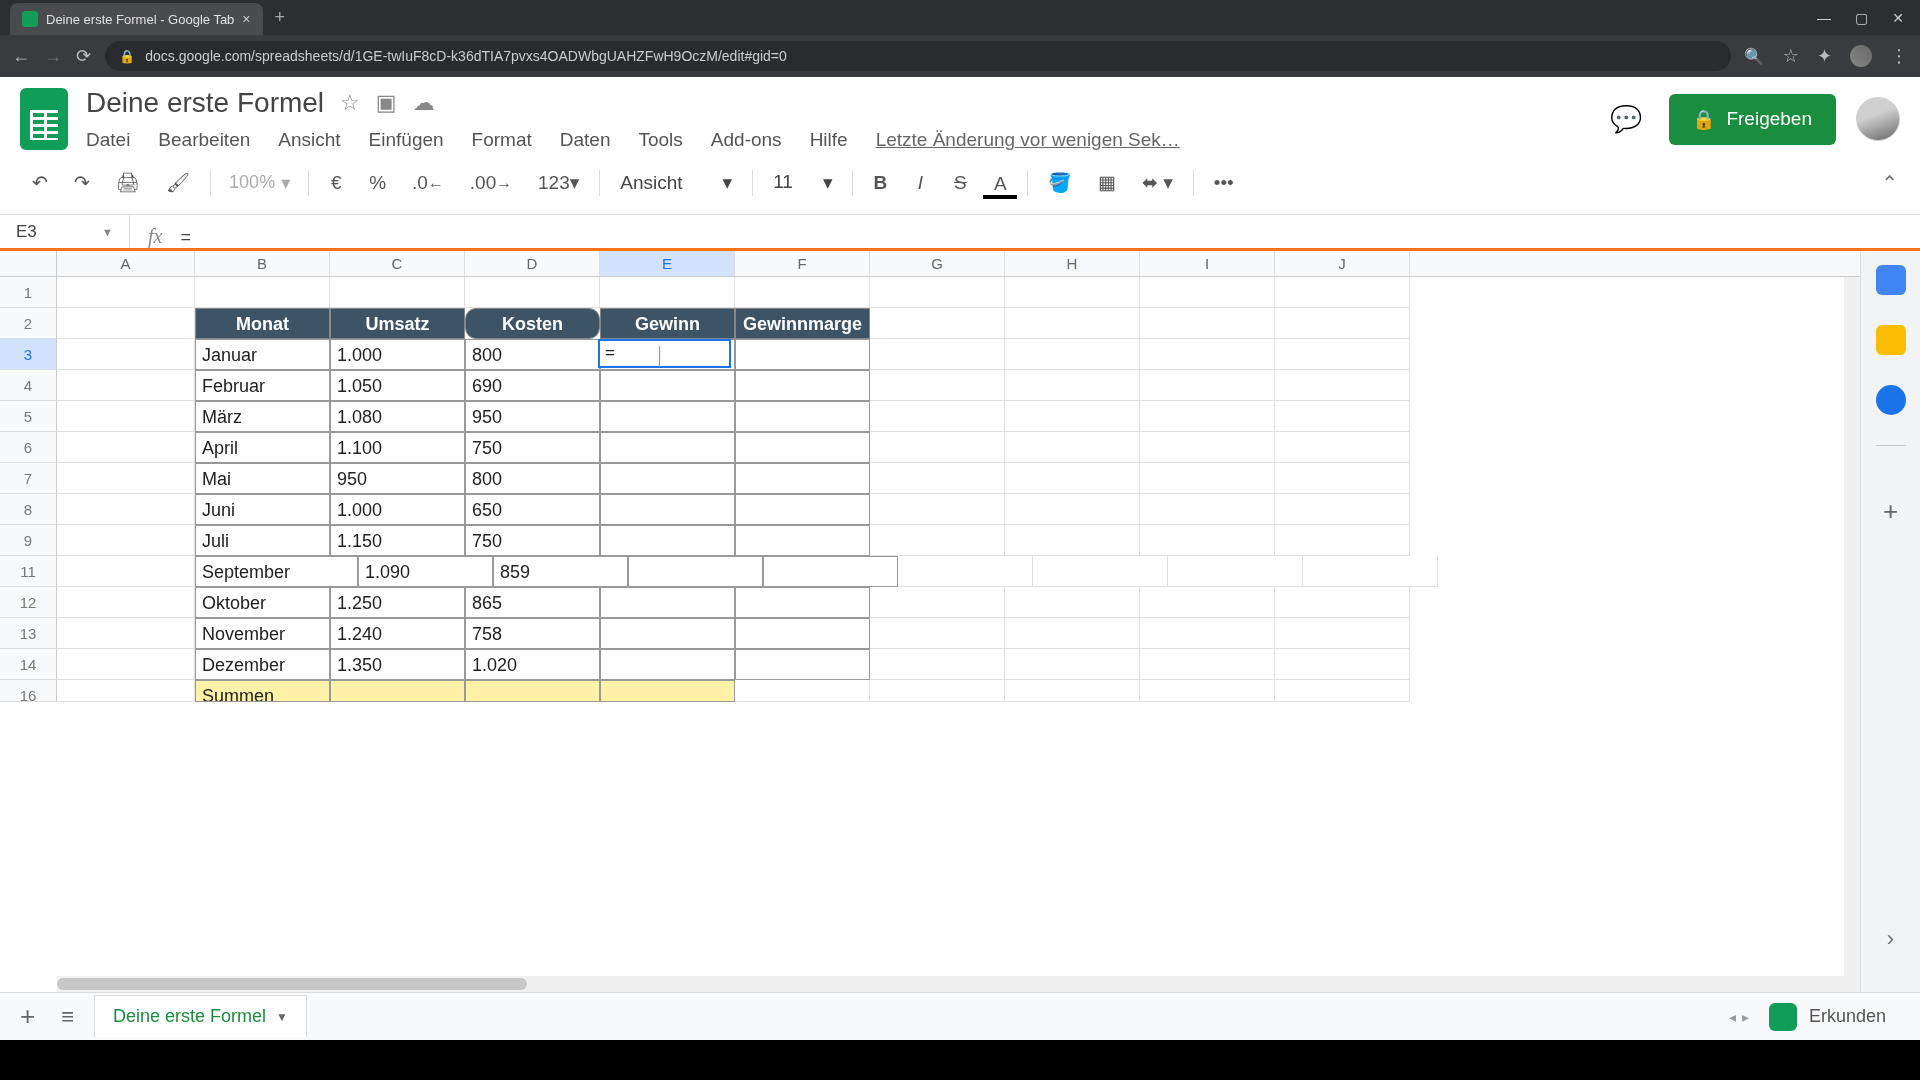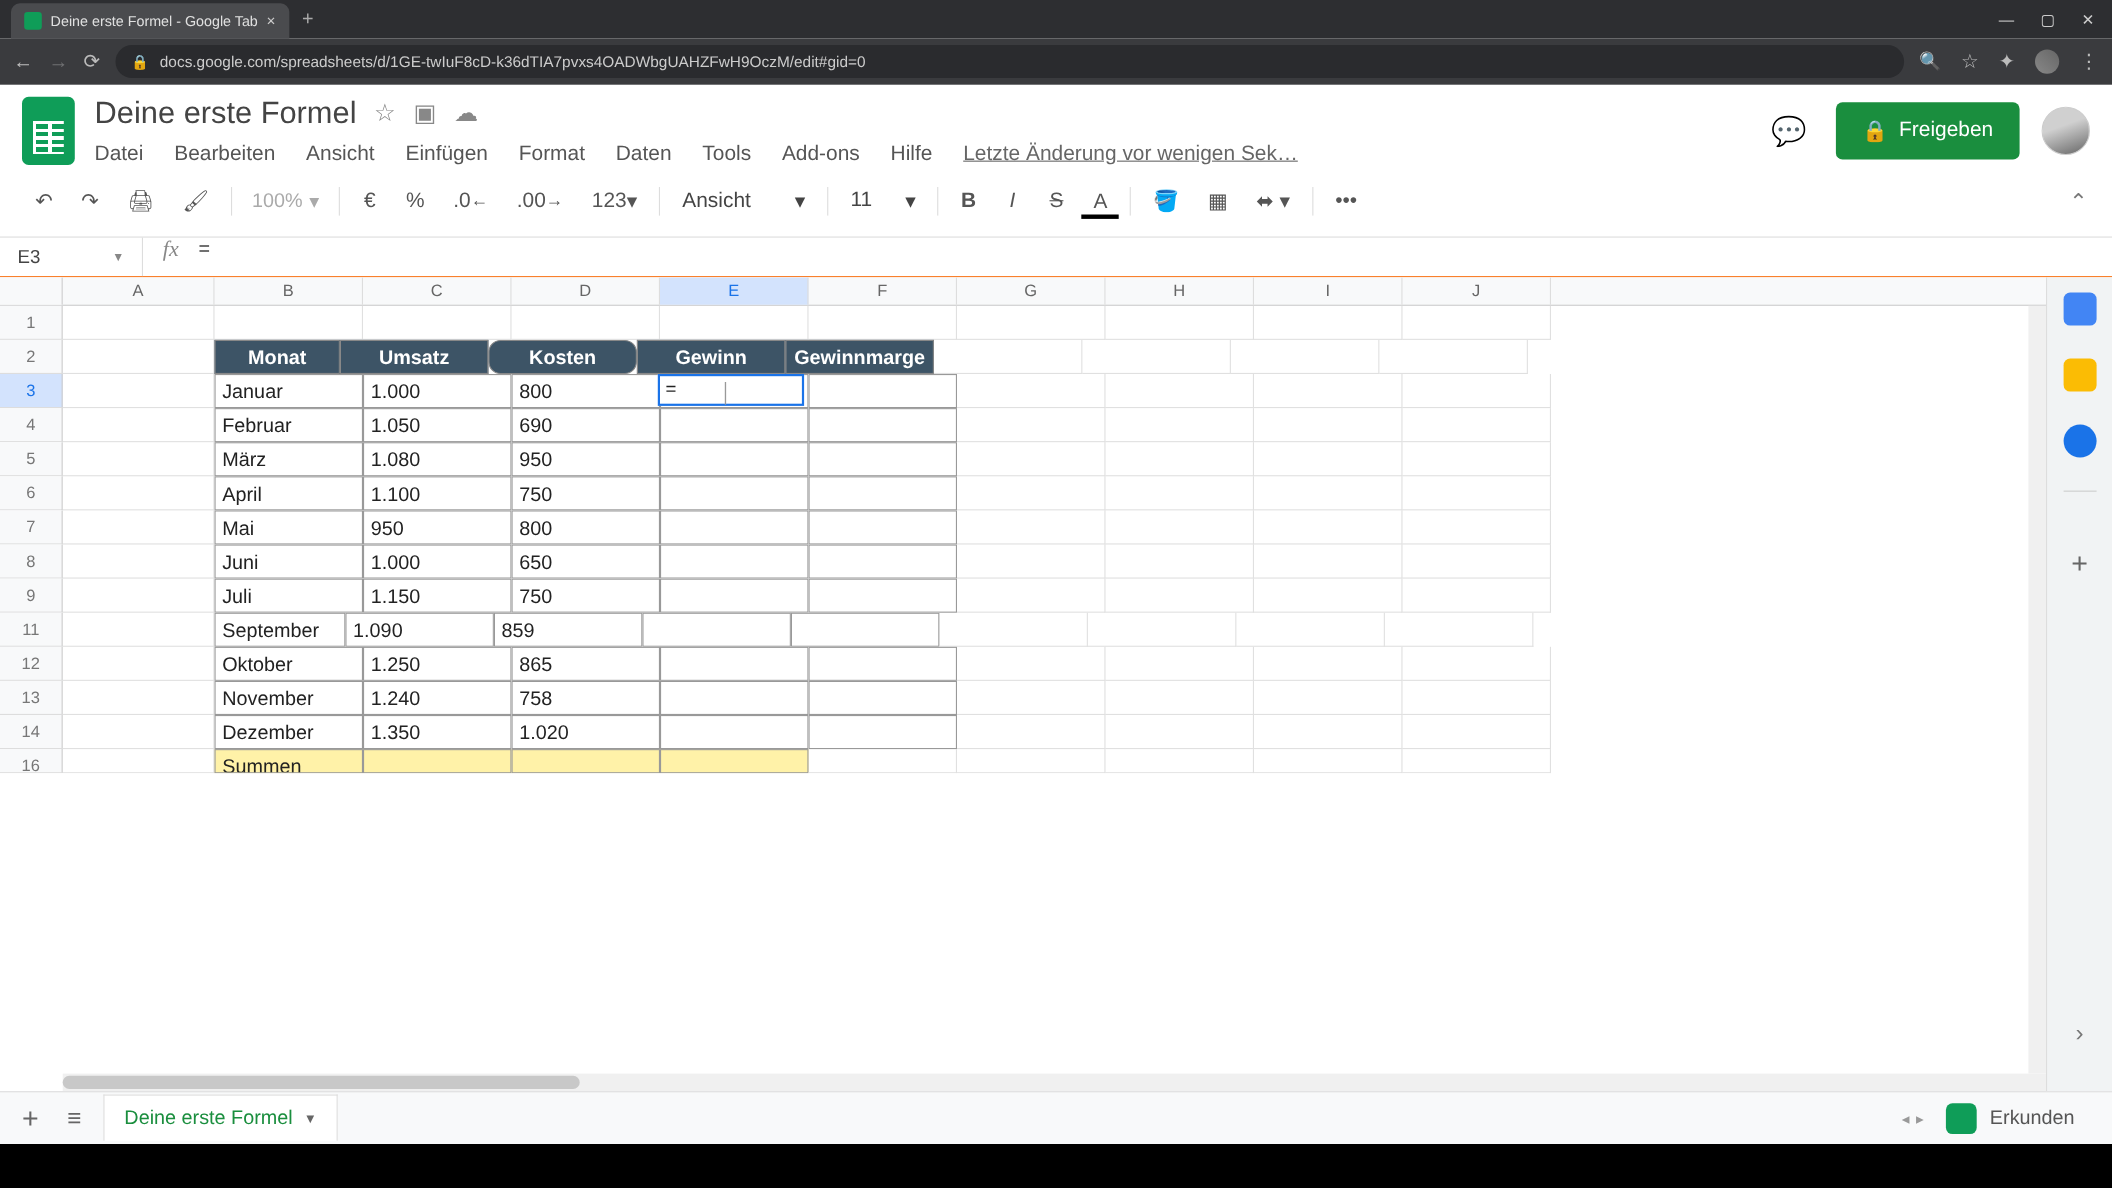--- a/index.html
+++ b/index.html
@@ -40,21 +40,21 @@
 .toolbar { display: flex; align-items: center; padding: 14px 22px; gap: 6px; border-bottom: 1px solid #ddd; }
 .tb-btn { padding: 6px 10px; color: #555; font-size: 19px; display: flex; align-items: center; justify-content: center; min-width: 34px; }
 .tb-sep { width: 1px; height: 26px; background: #ddd; margin: 0 4px; }
 .zoom { color: #aaa; font-size: 18px; padding: 0 8px; display: flex; gap: 6px; }
 .font-sel { font-size: 19px; color: #444; padding: 0 10px; display: flex; align-items: center; gap: 40px; }
 .font-size { font-size: 19px; color: #444; padding: 0 10px; display: flex; gap: 30px; }
 .text-color { border-bottom: 4px solid #000; padding-bottom: 0; }
 .collapse-arrow { margin-left: auto; color: #777; font-size: 20px; }
 
 
-.formula-row { display: flex; align-items: flex-start; border-bottom: 1px solid #f97316; height: 36px; }
+.formula-row { display: flex; align-items: flex-end; border-bottom: 3px solid #f97316; height: 36px; }
 .name-box { width: 130px; padding: 0 16px; font-size: 17px; color: #444; display: flex; justify-content: space-between; align-items: center; border-right: 1px solid #ddd; height: 100%; }
 .fx { font-style: italic; color: #888; font-size: 20px; padding: 0 18px; font-family: 'Times New Roman', serif; }
 .formula-input { font-size: 18px; color: #444; }
 
 
 .grid-wrap { flex: 1; display: flex; position: relative; overflow: hidden; }
 .grid-main { flex: 1; position: relative; overflow: hidden; }
 .col-headers { display: flex; height: 26px; background: #f8f9fa; border-bottom: 1px solid #ccc; }
 .corner { width: 57px; border-right: 1px solid #ccc; background: #f8f9fa; }
 .col-h { border-right: 1px solid #ddd; text-align: center; font-size: 15px; color: #666; line-height: 26px; }
@@ -242,21 +242,21 @@
             <div class="cell " style="width: 135px;"></div>
             <div class="cell " style="width: 135px;"></div>
             <div class="cell " style="width: 135px;"></div>
             <div class="cell " style="width: 135px;"></div>
             <div class="cell " style="width: 135px;"></div>
             <div class="cell " style="width: 135px;"></div>
           </div>
           <div class="row">
             <div class="row-h">2</div>
             <div class="cell " style="width: 138px;"></div>
-            <div class="cell data-header" style="width: 114px;">Monat</div>
+            <div class="cell data-header" style="width: 135px;">Monat</div>
             <div class="cell data-header" style="width: 135px;">Umsatz</div>
             <div class="cell data-header" style="width: 135px; border-radius: 11px;">Kosten</div>
             <div class="cell data-header" style="width: 135px;">Gewinn</div>
             <div class="cell data-header" style="width: 135px;">Gewinnmarge</div>
             <div class="cell " style="width: 135px;"></div>
             <div class="cell " style="width: 135px;"></div>
             <div class="cell " style="width: 135px;"></div>
             <div class="cell " style="width: 135px;"></div>
           </div>
           <div class="row">
@@ -346,21 +346,21 @@
             <div class="cell data-cell" style="width: 135px;"></div>
             <div class="cell data-cell" style="width: 135px;"></div>
             <div class="cell " style="width: 135px;"></div>
             <div class="cell " style="width: 135px;"></div>
             <div class="cell " style="width: 135px;"></div>
             <div class="cell " style="width: 135px;"></div>
           </div>
           <div class="row">
             <div class="row-h">11</div>
             <div class="cell " style="width: 138px;"></div>
-            <div class="cell data-cell" style="width: 119px;">September</div>
+            <div class="cell data-cell" style="width: 163px;">September</div>
             <div class="cell data-cell r" style="width: 135px;">1.090</div>
             <div class="cell data-cell r" style="width: 135px;">859</div>
             <div class="cell data-cell" style="width: 135px;"></div>
             <div class="cell data-cell" style="width: 135px;"></div>
             <div class="cell " style="width: 135px;"></div>
             <div class="cell " style="width: 135px;"></div>
             <div class="cell " style="width: 135px;"></div>
             <div class="cell " style="width: 135px;"></div>
           </div>
           <div class="row">

